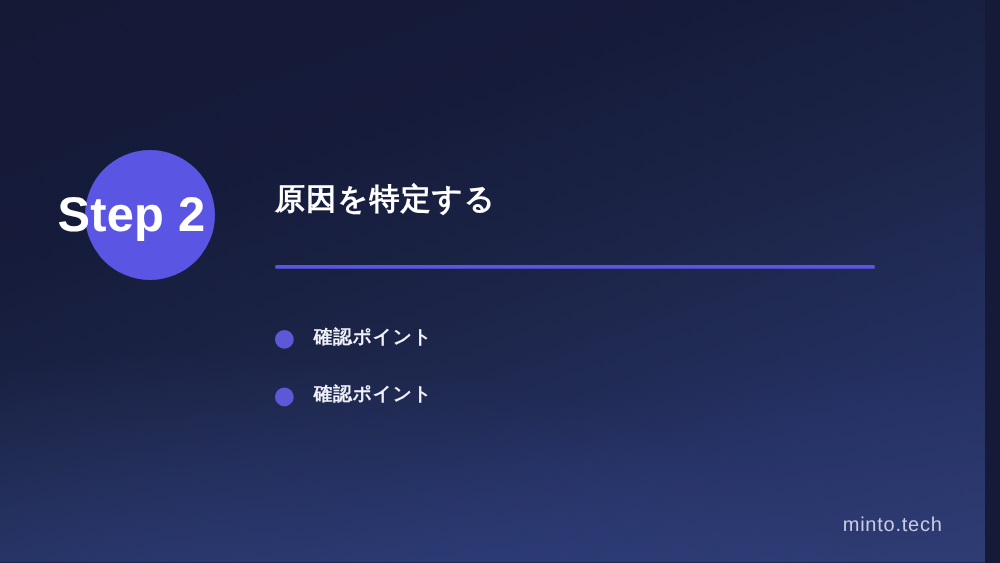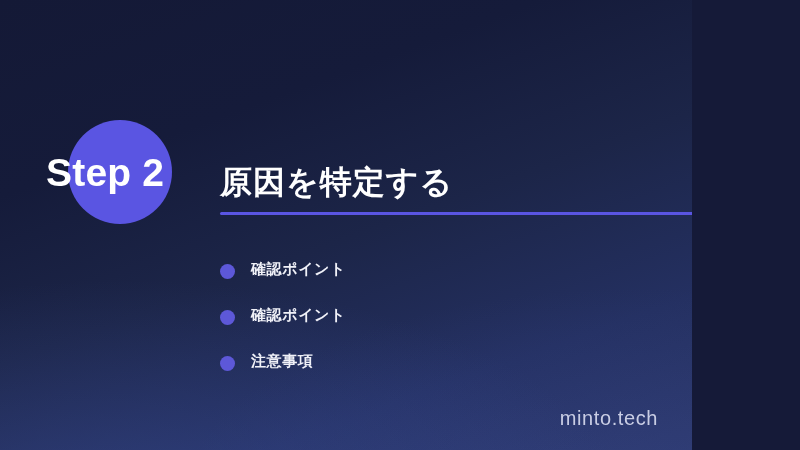--- a/index.html
+++ b/index.html
@@ -9,21 +9,21 @@
   body {
     width: 800px;
     height: 450px;
     overflow: hidden;
     font-family: "Liberation Sans", sans-serif;
     background: #151a38;
   }
 
   #slide {
     position: relative;
-    width: 692px;
+    width: 788px;
     height: 450px;
     overflow: hidden;
     background:
       linear-gradient(160deg,
         #141936 0%,
         #151b3a 28%,
         #1c2548 52%,
         #243061 78%,
         #2b3768 100%);
   }
@@ -60,22 +60,22 @@
     font-weight: bold;
     color: #ffffff;
     letter-spacing: 0.2px;
     white-space: nowrap;
   }
 
   
   #slide-title {
     position: absolute;
     left: 220px;
-    top: 159px;
-    font-size: 32px;
+    top: 137px;
+    font-size: 24px;
     font-weight: bold;
     color: #ffffff;
     line-height: 46px;
     letter-spacing: 1px;
     white-space: nowrap;
   }
 
   #title-divider {
     position: absolute;
     left: 220px;
@@ -119,21 +119,21 @@
     color: #f0f1f8;
     letter-spacing: 0.6px;
     white-space: nowrap;
   }
 
   
   #footer-brand {
     position: absolute;
     right: 34px;
     bottom: 20px;
-    font-size: 20px;
+    font-size: 16px;
     color: #c9cde4;
     letter-spacing: 0.6px;
   }
 </style>
 </head>
 <body>
 
 <div id="slide">
 
   <div id="bg-wash"></div>
@@ -148,21 +148,17 @@
 
   <ul id="bullet-list">
     <li class="bullet-item">
       <span class="bullet-dot"></span>
       <span class="bullet-text">確認ポイント</span>
     </li>
     <li class="bullet-item">
       <span class="bullet-dot"></span>
       <span class="bullet-text">確認ポイント</span>
     </li>
-    <li class="bullet-item">
-      <span class="bullet-dot"></span>
-      <span class="bullet-text">注意事項</span>
-    </li>
   </ul>
 
   <div id="footer-brand">minto.tech</div>
 
 </div>
 
 </body></html>

